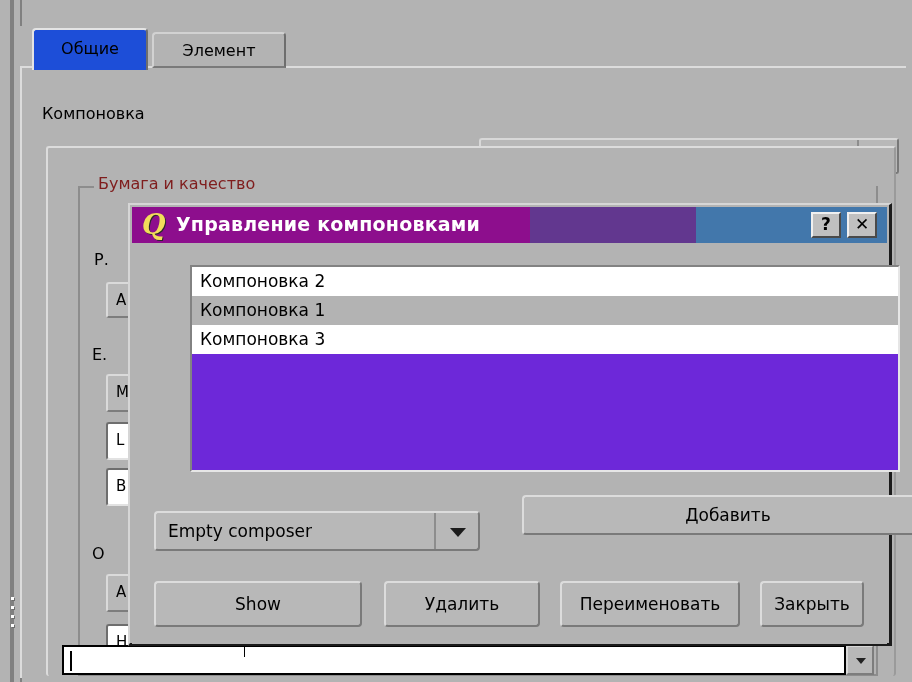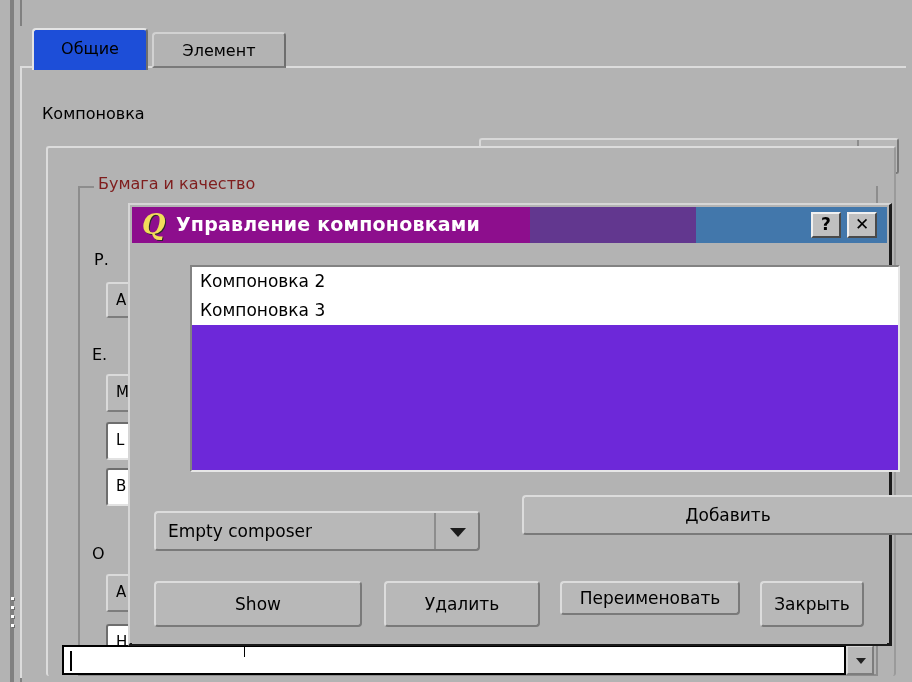--- a/index.html
+++ b/index.html
@@ -120,21 +120,21 @@
     border-left:8px solid transparent;border-right:8px solid transparent;
     border-top:9px solid #1c1c1c;}
 
   .dbtn{position:absolute;background:#b8b8b8;border:2px solid #dcdcdc;
     border-right-color:#7a7a7a;border-bottom-color:#7a7a7a;border-radius:4px;
     box-sizing:border-box;font-size:17px;color:#000;text-align:center;
     display:flex;align-items:center;justify-content:center;white-space:nowrap;}
   .dbtn-add{left:390px;top:252px;width:412px;height:40px;}
   .dbtn-show{left:22px;top:338px;width:208px;height:46px;}
   .dbtn-del{left:252px;top:338px;width:156px;height:46px;}
-  .dbtn-ren{left:428px;top:338px;width:180px;height:34px;}
+  .dbtn-ren{left:428px;top:338px;width:180px;height:46px;}
   .dbtn-close{left:628px;top:338px;width:104px;height:46px;}
 </style>
 </head>
 <body>
 
 <div id="root">
 
   <div class="bg-left-rail"></div>
   <div class="bg-rail-inner"></div>
   <div class="rail-grip">
@@ -198,20 +198,21 @@
       </span>
       <span class="dlg-title">Управление компоновками</span>
       <span class="tbbtn help">?</span>
       <span class="tbbtn close">✕</span>
     </div>
 
     <div class="dlg-body">
 
       <div class="listbox">
         <div class="listitem">Компоновка 2</div>
+        <div class="listitem selected">Компоновка 1</div>
         <div class="listitem">Компоновка 3</div>
       </div>
 
       <div class="dlg-combo">
         <span class="txt">Empty composer</span>
         <span class="arrowbox">
           <span class="ar"></span>
         </span>
       </div>
 

